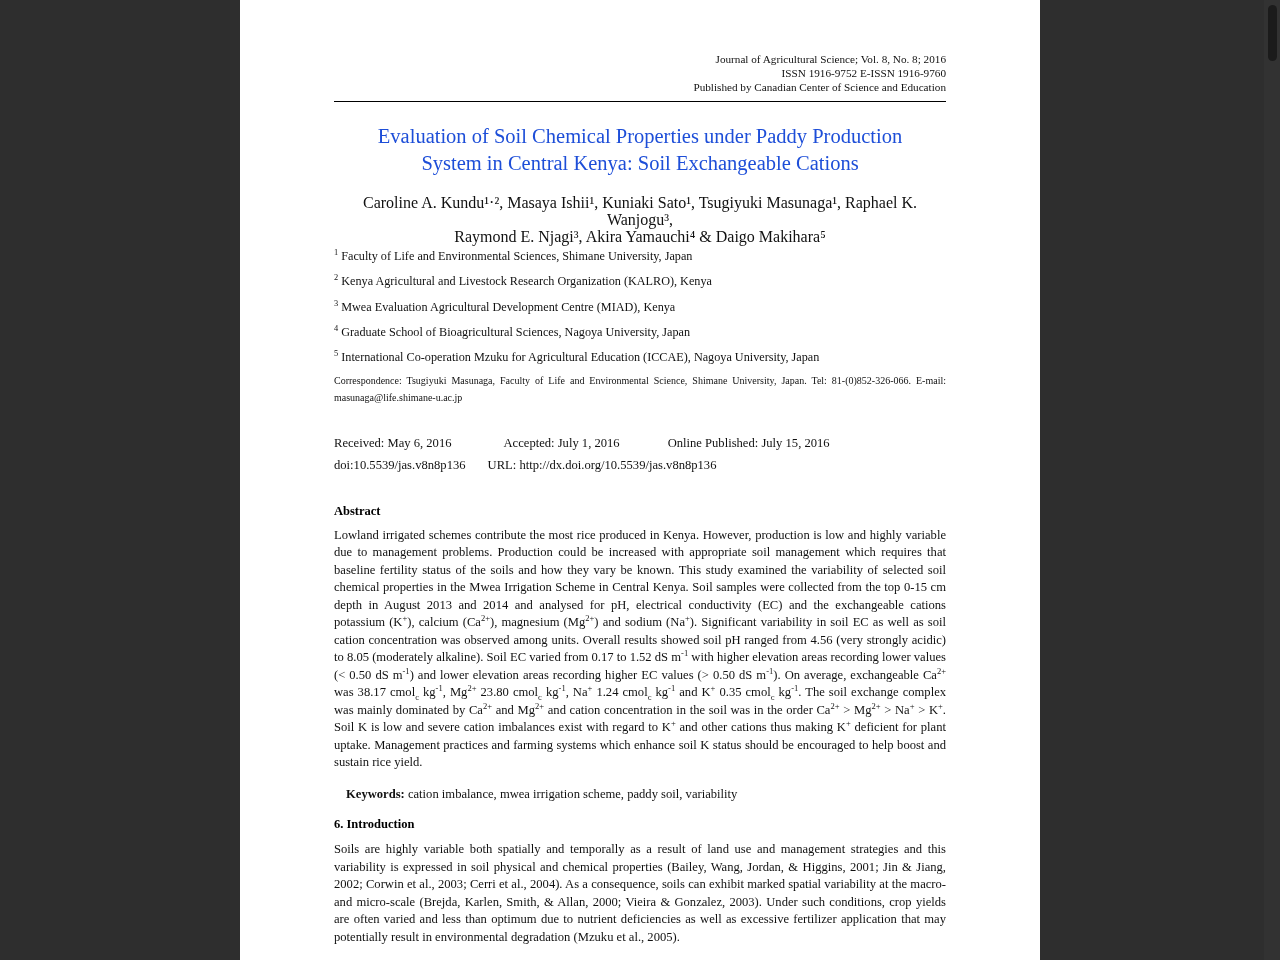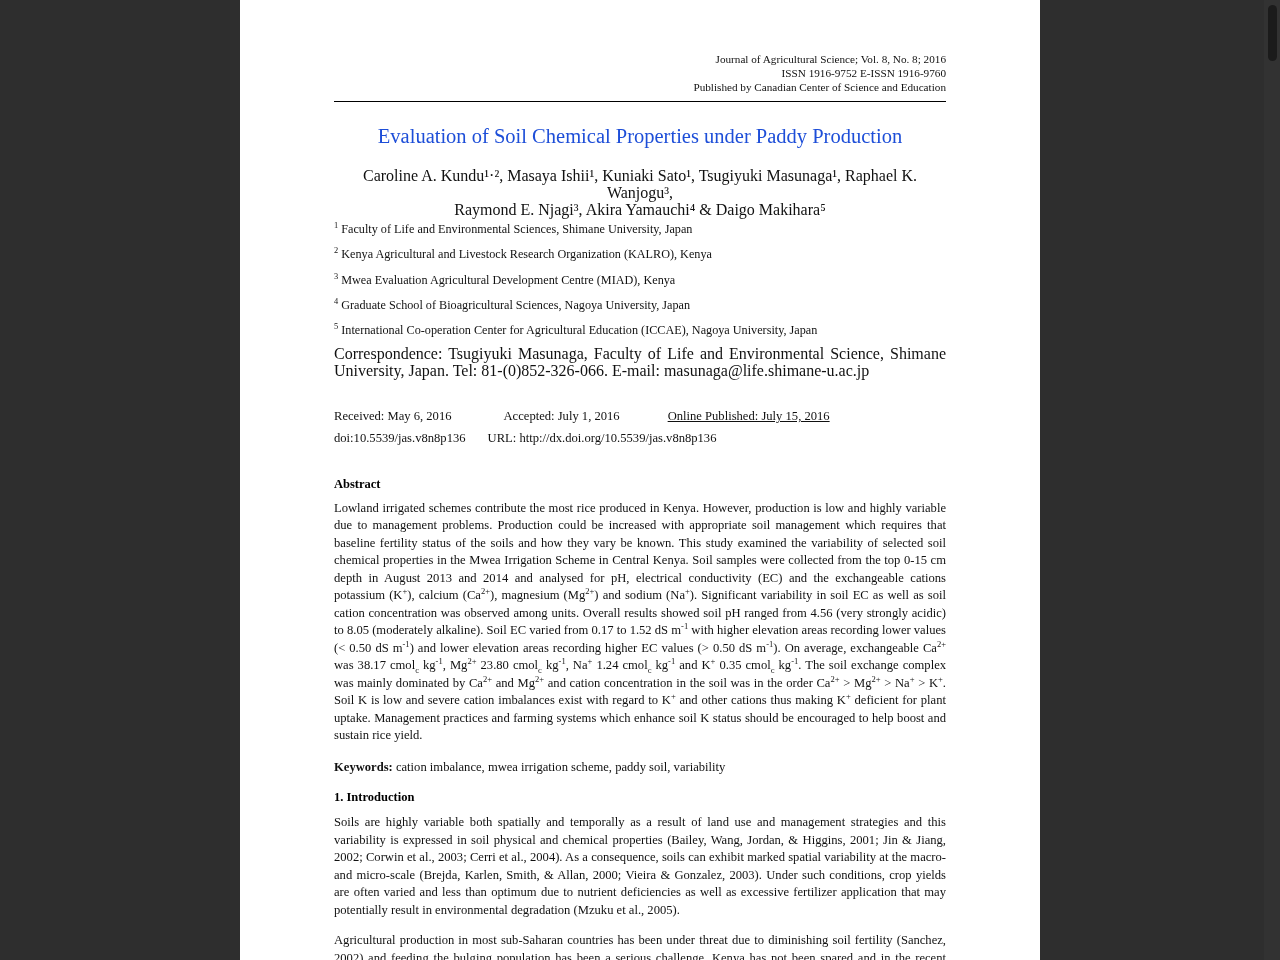--- a/index.html
+++ b/index.html
@@ -102,37 +102,37 @@
   .affil {
     font-size: 12.2px;
     line-height: 16px;
     margin-bottom: 6.4px;
     color: #111;
   }
   .affil .num { font-size: 8.4px; vertical-align: super; }
 
   
   .corr {
-    font-size: 16px;
+    font-size: 10px;
     line-height: 17.5px;
     margin-top: 6px;
     text-align: justify;
     color: #111;
   }
 
   
   .dates {
     margin-top: 25px;
     font-size: 12.6px;
     line-height: 22px;
     color: #111;
   }
   .dates-row { display: block; white-space: pre; }
   .dates .d2 { margin-left: 52px; }
-  .dates .d3 { margin-left: 48px; text-decoration: underline; }
+  .dates .d3 { margin-left: 48px; }
   .doi-row { display: block; white-space: pre; }
   .doi-row .u { margin-left: 22px; }
 
   
   .h-sec {
     font-size: 12.5px;
     font-weight: bold;
     margin-top: 28px;
     margin-bottom: 8px;
     color: #000000;
@@ -145,21 +145,21 @@
     text-align: justify;
     margin: 0 0 13px 0;
     color: #111;
     text-justify: inter-word;
   }
   p.body.last { margin-bottom: 0; }
 
   .kw {
     font-size: 12.6px;
     line-height: 17.5px;
-    margin: 14px 0 0 0;
+    margin: 14px 0 0 12px;
     color: #111;
   }
   .kw b { font-weight: bold; }
 </style>
 </head>
 <body>
 
 <div id="viewer">
 
   <div id="page">
@@ -167,20 +167,21 @@
 
       <div class="runhead">
         <div>Journal of Agricultural Science; Vol. 8, No. 8; 2016</div>
         <div>ISSN  1916-9752  E-ISSN  1916-9760</div>
         <div>Published by Canadian Center of Science and Education</div>
       </div>
       <hr class="rule">
 
       <div class="title">
         <div>Evaluation of Soil Chemical Properties under Paddy Production</div>
+        <div>System in Central Kenya: Soil Exchangeable Cations</div>
       </div>
 
       <div class="authors">
         <div>Caroline A. Kundu¹·², Masaya Ishii¹, Kuniaki Sato¹, Tsugiyuki Masunaga¹, Raphael K. Wanjogu³,</div>
         <div>Raymond E. Njagi³, Akira Yamauchi⁴ &amp; Daigo Makihara⁵</div>
       </div>
 
       <div class="affils">
         <div class="affil">
           <span class="num">1</span>
@@ -193,38 +194,38 @@
         <div class="affil">
           <span class="num">3</span>
           <span>Mwea Evaluation Agricultural Development Centre (MIAD), Kenya</span>
         </div>
         <div class="affil">
           <span class="num">4</span>
           <span>Graduate School of Bioagricultural Sciences, Nagoya University, Japan</span>
         </div>
         <div class="affil">
           <span class="num">5</span>
-          <span>International Co-operation Center for Agricultural Education (ICCAE), Nagoya University, Japan</span>
+          <span>International Co-operation Mzuku for Agricultural Education (ICCAE), Nagoya University, Japan</span>
         </div>
       </div>
 
       <div class="corr">Correspondence: Tsugiyuki Masunaga, Faculty of Life and Environmental Science, Shimane University, Japan. Tel: 81-(0)852-326-066. E-mail: masunaga@life.shimane-u.ac.jp</div>
 
       <div class="dates">
         <span class="dates-row"><span>Received: May 6, 2016</span><span class="d2">Accepted: July 1, 2016</span><span class="d3">Online Published: July 15, 2016</span></span>
         <span class="doi-row"><span>doi:10.5539/jas.v8n8p136</span><span class="u">URL: http://dx.doi.org/10.5539/jas.v8n8p136</span></span>
       </div>
 
       <div class="h-sec">Abstract</div>
 
       <p class="body"><span>Lowland irrigated schemes contribute the most rice produced in Kenya. However, production is low and highly variable due to management problems. Production could be increased with appropriate soil management which requires that baseline fertility status of the soils and how they vary be known. This study examined the variability of selected soil chemical properties in the Mwea Irrigation Scheme in Central Kenya. Soil samples were collected from the top 0-15 cm depth in August 2013 and 2014 and analysed for pH, electrical conductivity (EC) and the exchangeable cations potassium (K</span><sup>+</sup><span>), calcium (Ca</span><sup>2+</sup><span>), magnesium (Mg</span><sup>2+</sup><span>) and sodium (Na</span><sup>+</sup><span>). Significant variability in soil EC as well as soil cation concentration was observed among units. Overall results showed soil pH ranged from 4.56 (very strongly acidic) to 8.05 (moderately alkaline). Soil EC varied from 0.17 to 1.52 dS m</span><sup>-1</sup><span> with higher elevation areas recording lower values (&lt; 0.50 dS m</span><sup>-1</sup><span>) and lower elevation areas recording higher EC values (&gt; 0.50 dS m</span><sup>-1</sup><span>). On average, exchangeable Ca</span><sup>2+</sup><span> was 38.17 cmol</span><sub>c</sub><span> kg</span><sup>-1</sup><span>, Mg</span><sup>2+</sup><span> 23.80 cmol</span><sub>c</sub><span> kg</span><sup>-1</sup><span>, Na</span><sup>+</sup><span> 1.24 cmol</span><sub>c</sub><span> kg</span><sup>-1</sup><span> and K</span><sup>+</sup><span> 0.35 cmol</span><sub>c</sub><span> kg</span><sup>-1</sup><span>. The soil exchange complex was mainly dominated by Ca</span><sup>2+</sup><span> and Mg</span><sup>2+</sup><span> and cation concentration in the soil was in the order Ca</span><sup>2+</sup><span> &gt; Mg</span><sup>2+</sup><span> &gt; Na</span><sup>+</sup><span> &gt; K</span><sup>+</sup><span>. Soil K is low and severe cation imbalances exist with regard to K</span><sup>+</sup><span> and other cations thus making K</span><sup>+</sup><span> deficient for plant uptake. Management practices and farming systems which enhance soil K status should be encouraged to help boost and sustain rice yield.</span></p>
 
       <div class="kw"><b>Keywords:</b><span> cation imbalance, mwea irrigation scheme, paddy soil, variability</span></div>
 
-      <div class="h-sec intro">1. Introduction</div>
+      <div class="h-sec intro">6. Introduction</div>
 
       <p class="body">Soils are highly variable both spatially and temporally as a result of land use and management strategies and this variability is expressed in soil physical and chemical properties (Bailey, Wang, Jordan, &amp; Higgins, 2001; Jin &amp; Jiang, 2002; Corwin et al., 2003; Cerri et al., 2004). As a consequence, soils can exhibit marked spatial variability at the macro- and micro-scale (Brejda, Karlen, Smith, &amp; Allan, 2000; Vieira &amp; Gonzalez, 2003). Under such conditions, crop yields are often varied and less than optimum due to nutrient deficiencies as well as excessive fertilizer application that may potentially result in environmental degradation (Mzuku et al., 2005).</p>
       <p class="body last">Agricultural production in most sub-Saharan countries has been under threat due to diminishing soil fertility (Sanchez, 2002) and feeding the bulging population has been a serious challenge. Kenya has not been spared and in the recent years has experienced food shortages arising from declining farm productivity, high input costs and unreliable weather in the face of rising population (Nyang’au, Mati, Kalamwa, Wanjogu, &amp; Kiplagat, 2014). A major factor in soil degradation is the soil chemical fertility and in particular its decline as a result of the lack of nutrient inputs (Hartemink, 2010). Smaling (1993) described tropical soils as often having negative soil nutrient</p>
 
     </div>
   </div>
 
   <div id="scrollbar">
     <div id="scrollbar-thumb"></div>
   </div>

